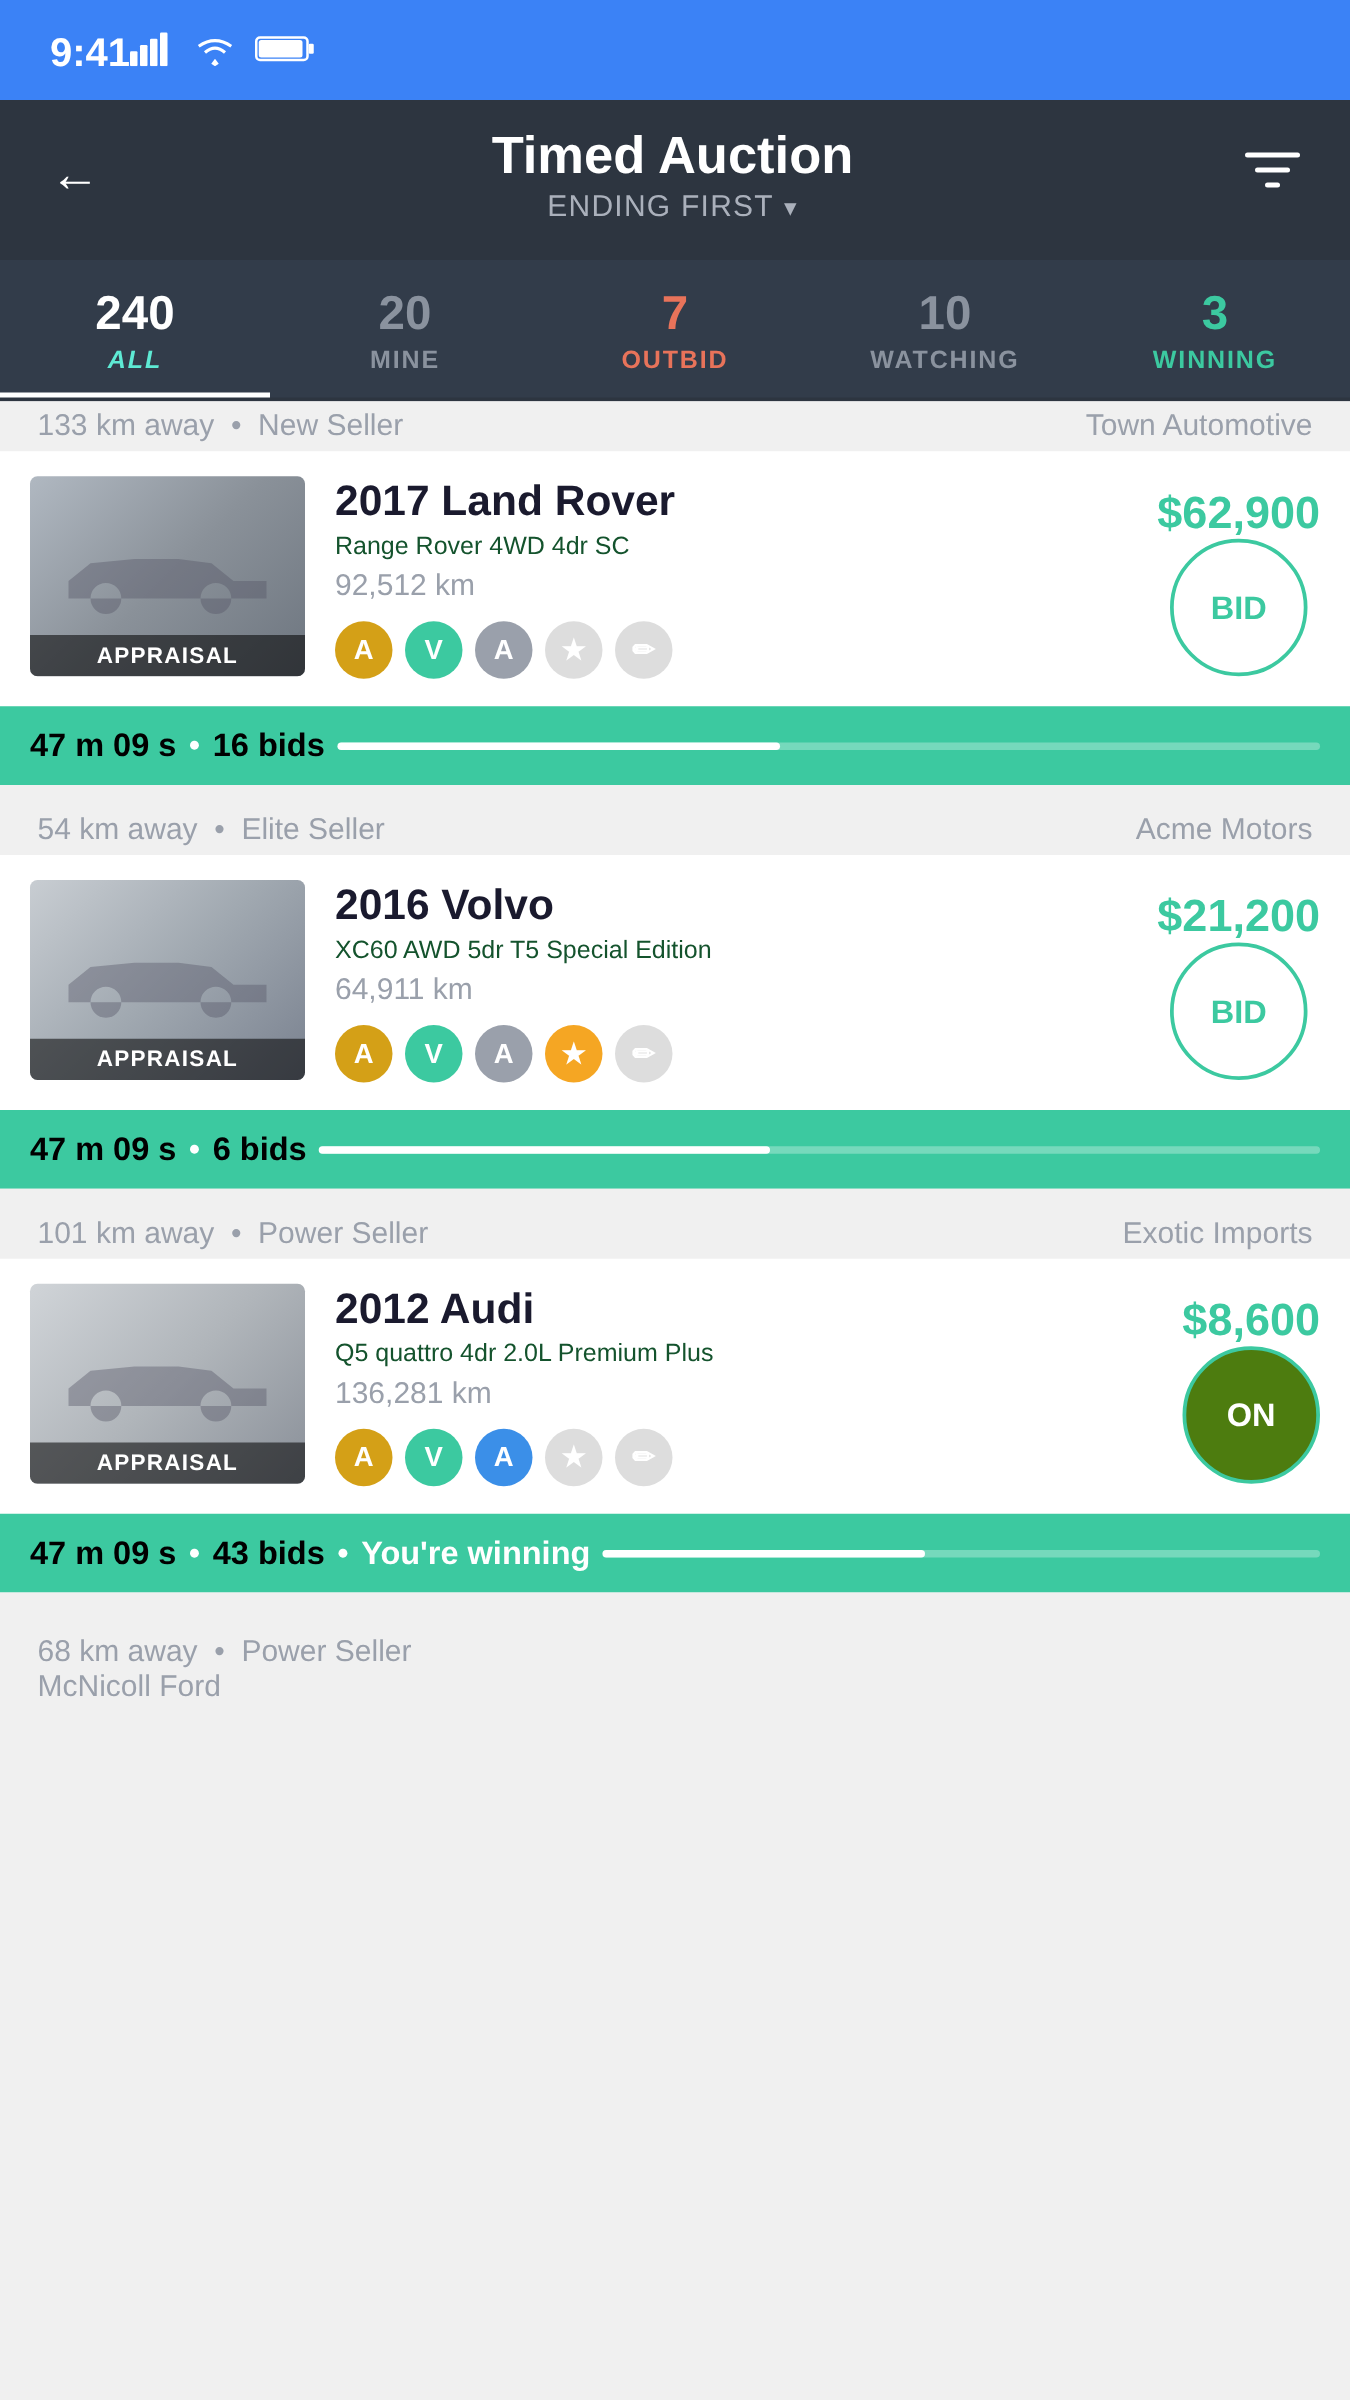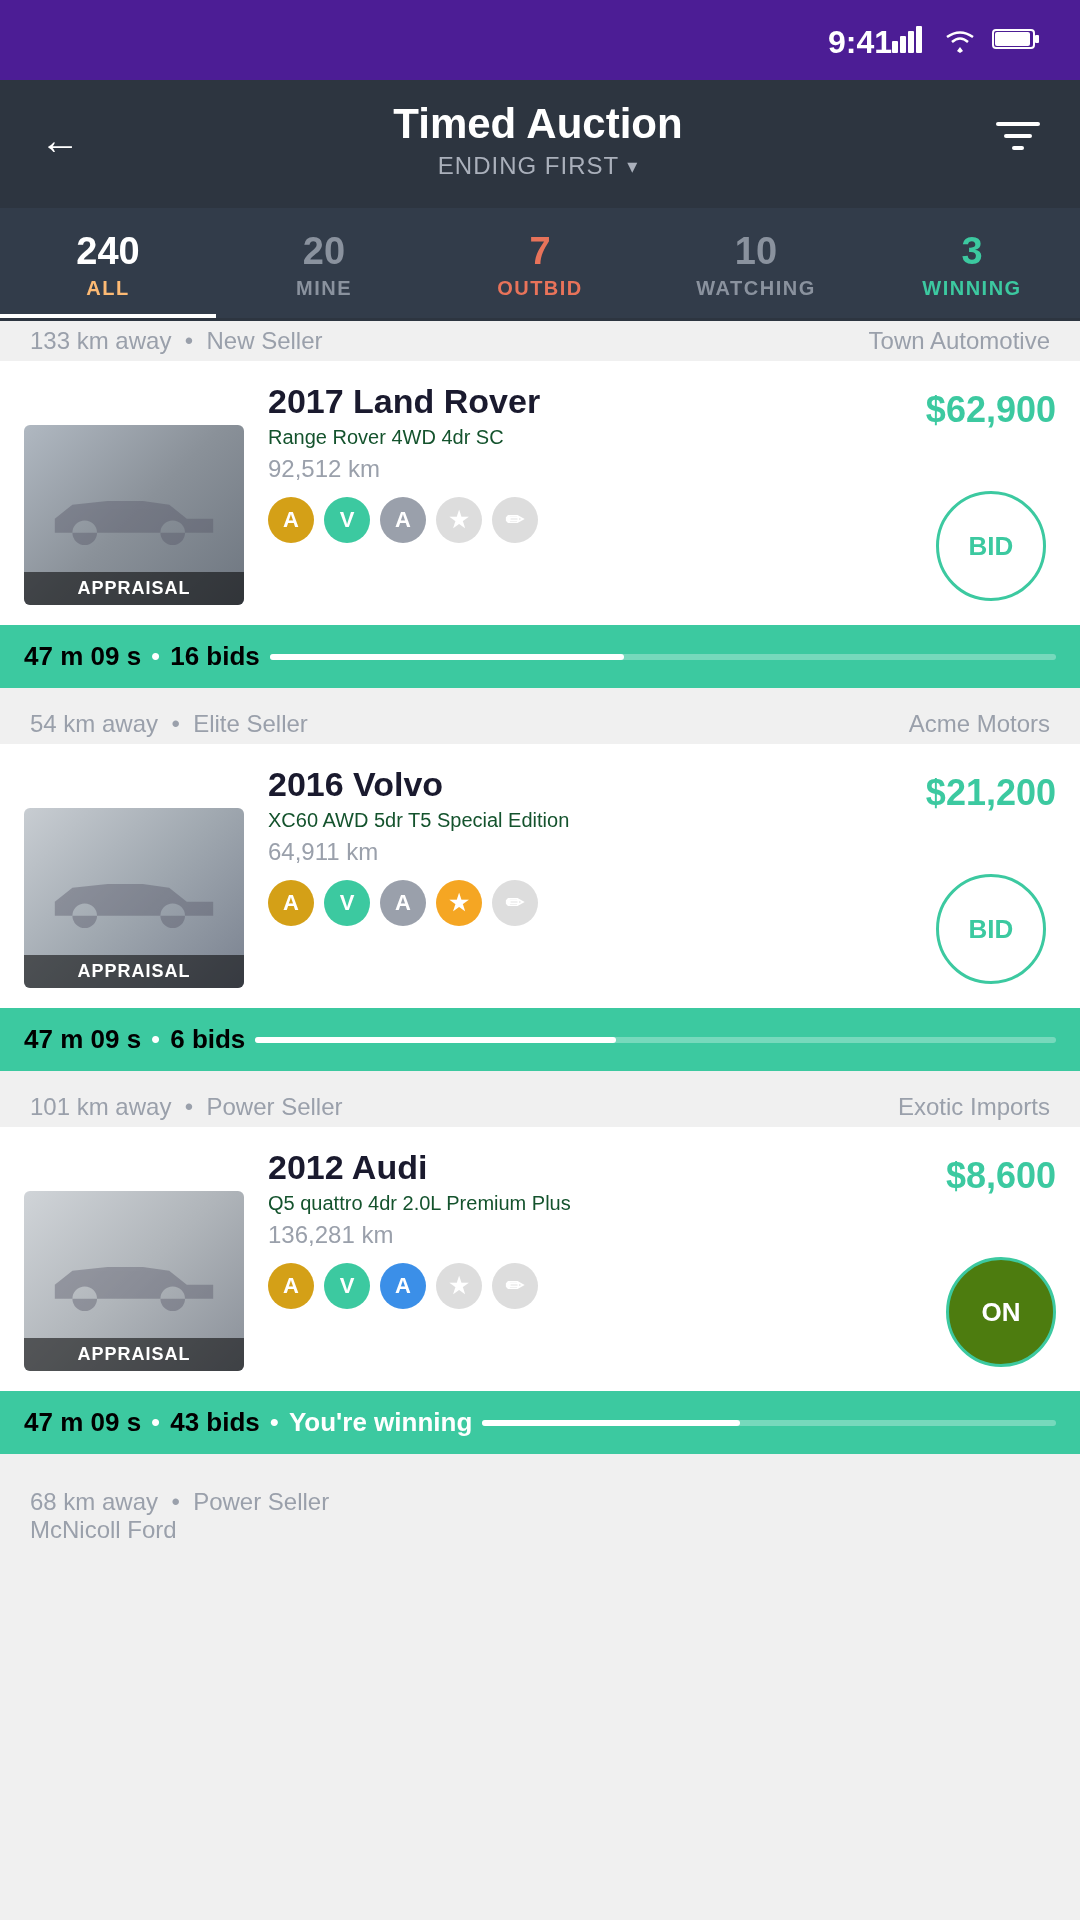--- a/index.html
+++ b/index.html
@@ -7,23 +7,23 @@
     body {
       font-family: -apple-system, BlinkMacSystemFont, 'Helvetica Neue', Arial, sans-serif;
       background: #f0f0f0;
       width: 1080px;
       min-height: 1920px;
       overflow-x: hidden;
     }
 
     
     .status-bar {
-      background: #4c1d95;
-      display: flex;
-      justify-content: flex-end;
+      background: #3b82f6;
+      display: flex;
+      justify-content: flex-start;
       align-items: center;
       padding: 14px 40px 10px;
       height: 80px;
     }
     .status-time {
       color: white;
       font-size: 32px;
       font-weight: 600;
     }
     .status-icons {
@@ -99,21 +99,21 @@
     .tab-count.outbid { color: #e8735a; }
     .tab-count.winning { color: #3cc9a0; }
     .tab-label {
       font-size: 20px;
       letter-spacing: 1.5px;
       font-weight: 600;
       color: #8a929e;
       display: block;
       margin-top: 4px;
     }
-    .tab-label.active { color: #fdba74; }
+    .tab-label.active { color: #5eead4; font-style: italic; }
     .tab-label.outbid { color: #e8735a; }
     .tab-label.winning { color: #3cc9a0; }
     .tab.active-tab {
       border-bottom: 4px solid white;
       padding-bottom: 14px;
     }
 
     
     .listing-separator {
       background: #f0f0f0;
@@ -128,27 +128,26 @@
       margin: 0;
     }
     .listing-content {
       display: flex;
       align-items: flex-start;
       padding: 20px 24px;
       gap: 24px;
     }
     .car-image {
       width: 220px;
-      height: 180px;
+      height: 160px;
       background: #ccc;
       border-radius: 6px;
       position: relative;
       flex-shrink: 0;
       overflow: hidden;
-      margin-top: 44px;
     }
     .appraisal-badge {
       position: absolute;
       bottom: 0;
       left: 0;
       right: 0;
       background: rgba(0,0,0,0.55);
       color: white;
       font-size: 18px;
       font-weight: 700;

